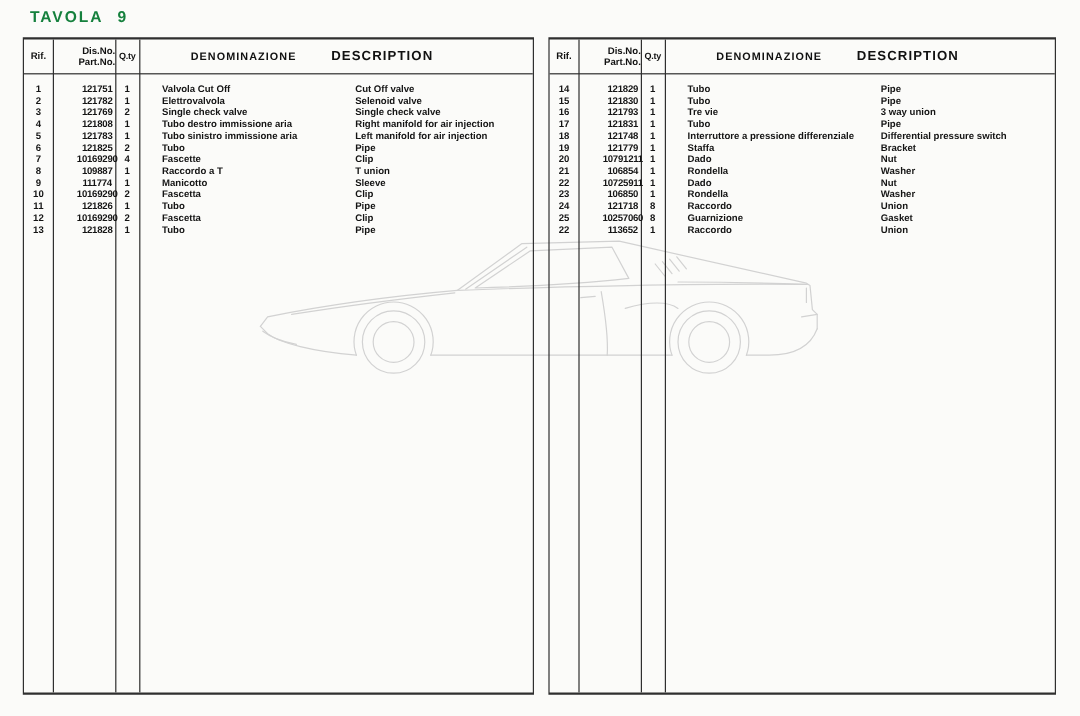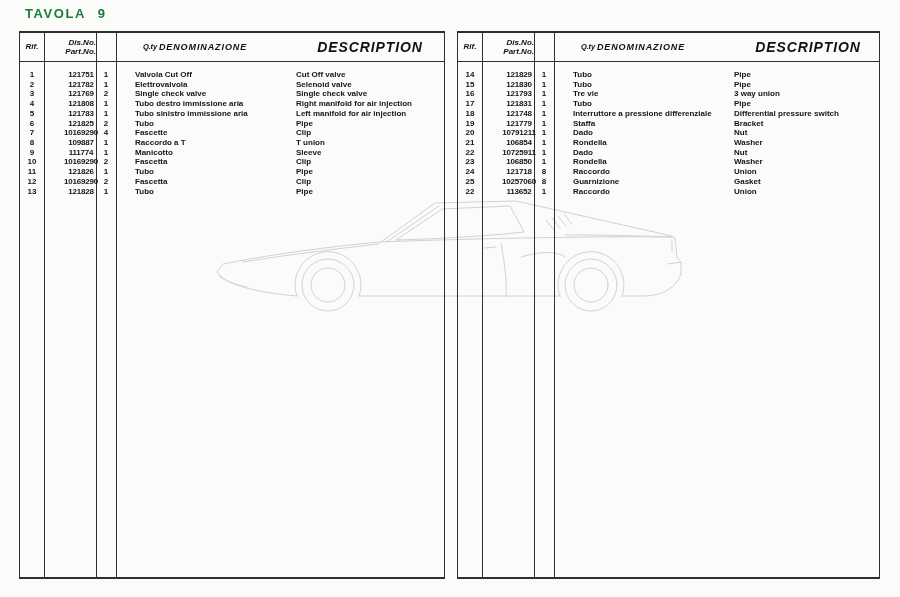--- a/index.html
+++ b/index.html
@@ -29,27 +29,27 @@
     border:1.6px solid var(--border,#2f2f2f);
     border-top-width:2.2px;border-bottom-width:2.6px;
     background:transparent;
     z-index:2;
   }
   .ptable.left{left:19px;width:424px;}
   .ptable.right{left:457px;width:421px;}
   .vline{position:absolute;top:0;bottom:0;width:1px;background:var(--border,#2f2f2f);}
   .v1{left:24px;} .v2{left:76px;} .v3{left:96px;}
   .hline{position:absolute;left:0;right:0;top:28px;height:1.4px;background:var(--border,#2f2f2f);}
-  .hcell{position:absolute;top:0;height:28px;font-style:italic;font-weight:bold;color:#111;}
+  .hcell{position:absolute;top:0;height:28px;font-weight:bold;color:#111;}
   .h-rif{left:0;width:24px;line-height:28px;text-align:center;font-size:8px;}
   .h-dis{left:24px;width:52px;text-align:right;font-size:8px;padding-top:4.5px;box-sizing:border-box;}
   .h-dis div{line-height:9.5px;}
-  .h-qty{left:76px;width:20px;line-height:28px;text-align:center;font-size:7.5px;letter-spacing:-0.2px;padding-left:44px;}
+  .h-qty{left:76px;width:20px;line-height:28px;text-align:center;font-size:7.5px;letter-spacing:-0.2px;}
   .h-den{left:96px;width:174px;line-height:28px;text-align:center;font-size:9px;letter-spacing:0.9px;}
-  .h-desc{left:274px;width:152px;line-height:28px;text-align:center;font-size:14px;letter-spacing:0.9px;}
+  .h-desc{left:256px;width:152px;line-height:28px;font-size:11px;letter-spacing:0.9px;}
   .rows{position:absolute;left:0;right:0;top:37px;}
   .row{position:relative;height:9.72px;font-size:8px;font-weight:bold;line-height:9.72px;white-space:nowrap;color:#141414;}
   .row span{position:absolute;top:0;}
   .c-rif{left:0;width:24px;text-align:center;}
   .c-part{left:24px;width:52px;text-align:center;letter-spacing:-0.2px;padding-left:11px;}
   .c-qty{left:76px;width:20px;text-align:center;}
   .c-den{left:103px;margin-left:12px;}
   .c-desc{left:276px;text-align:right;}
 </style>
 </head>

